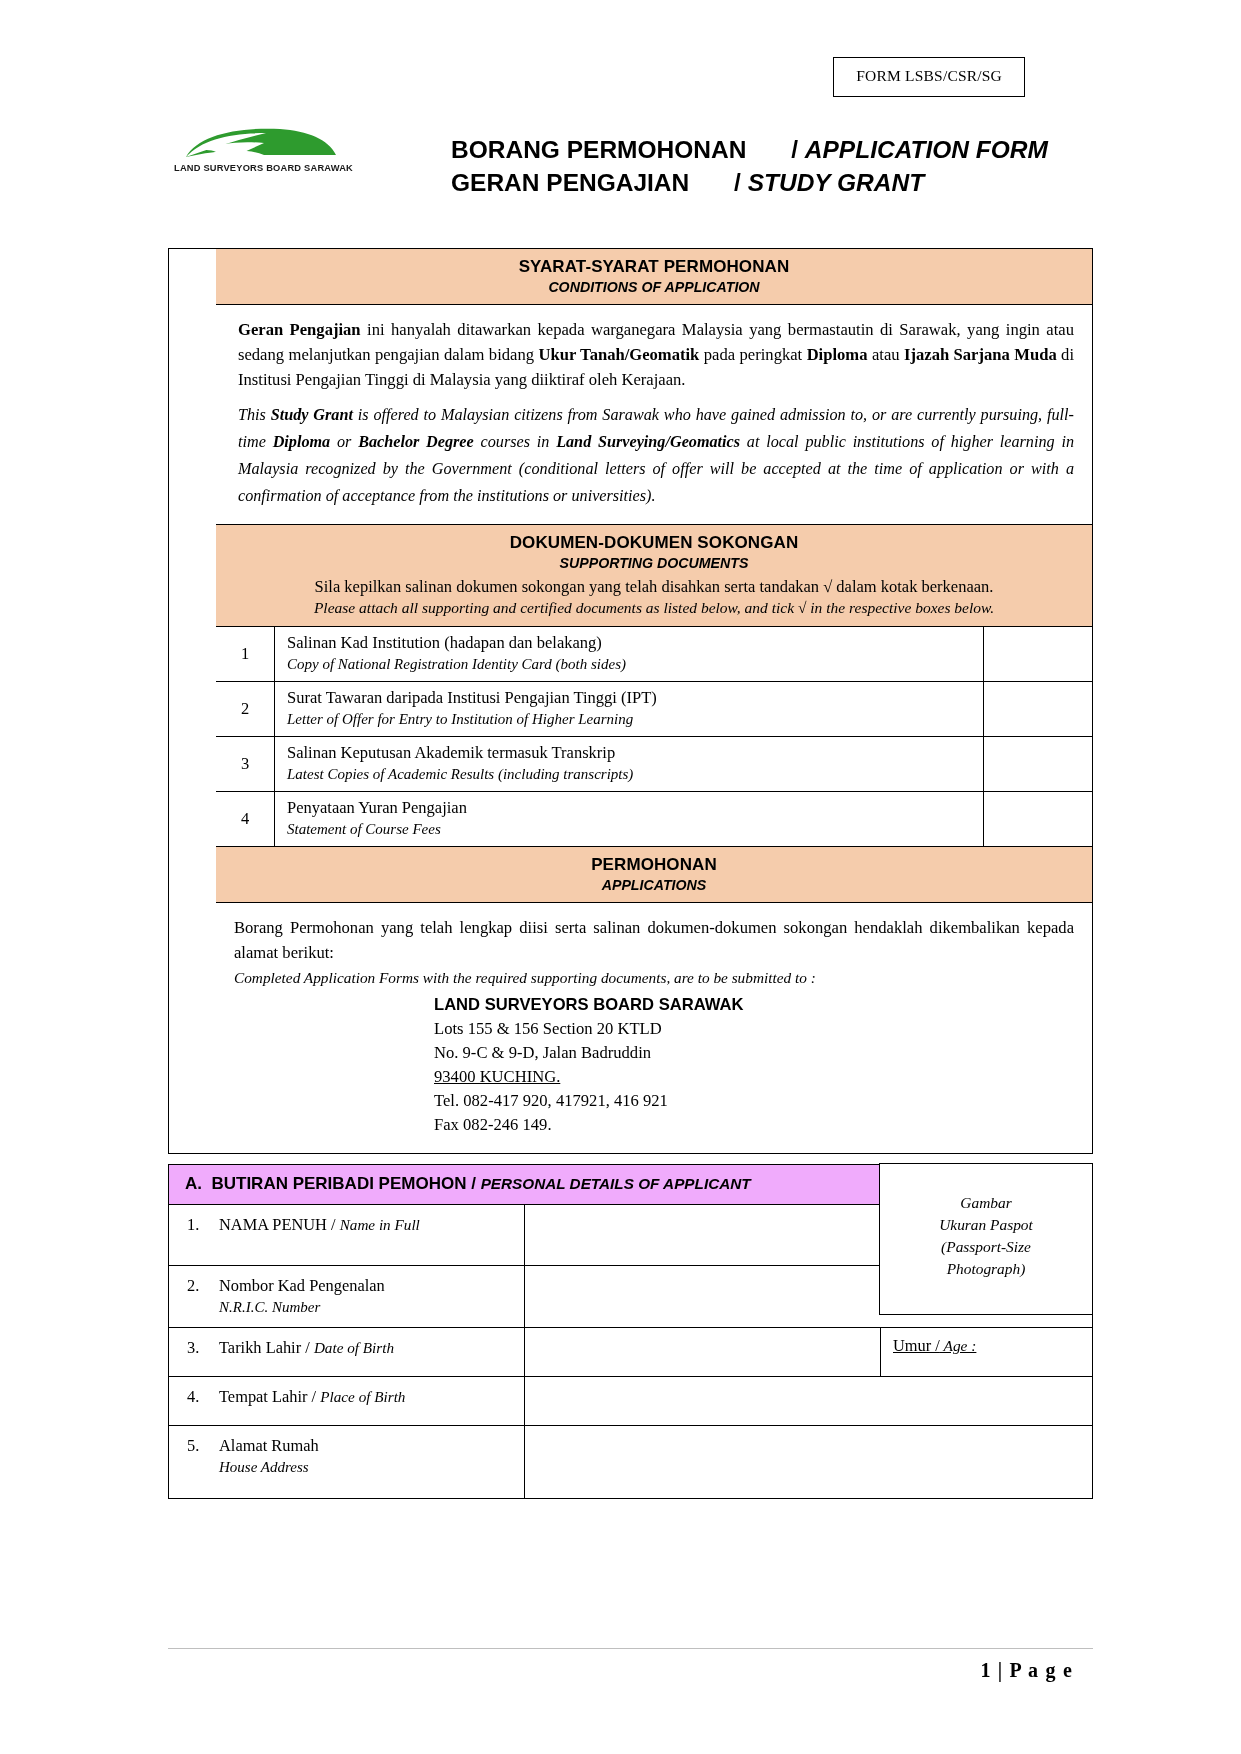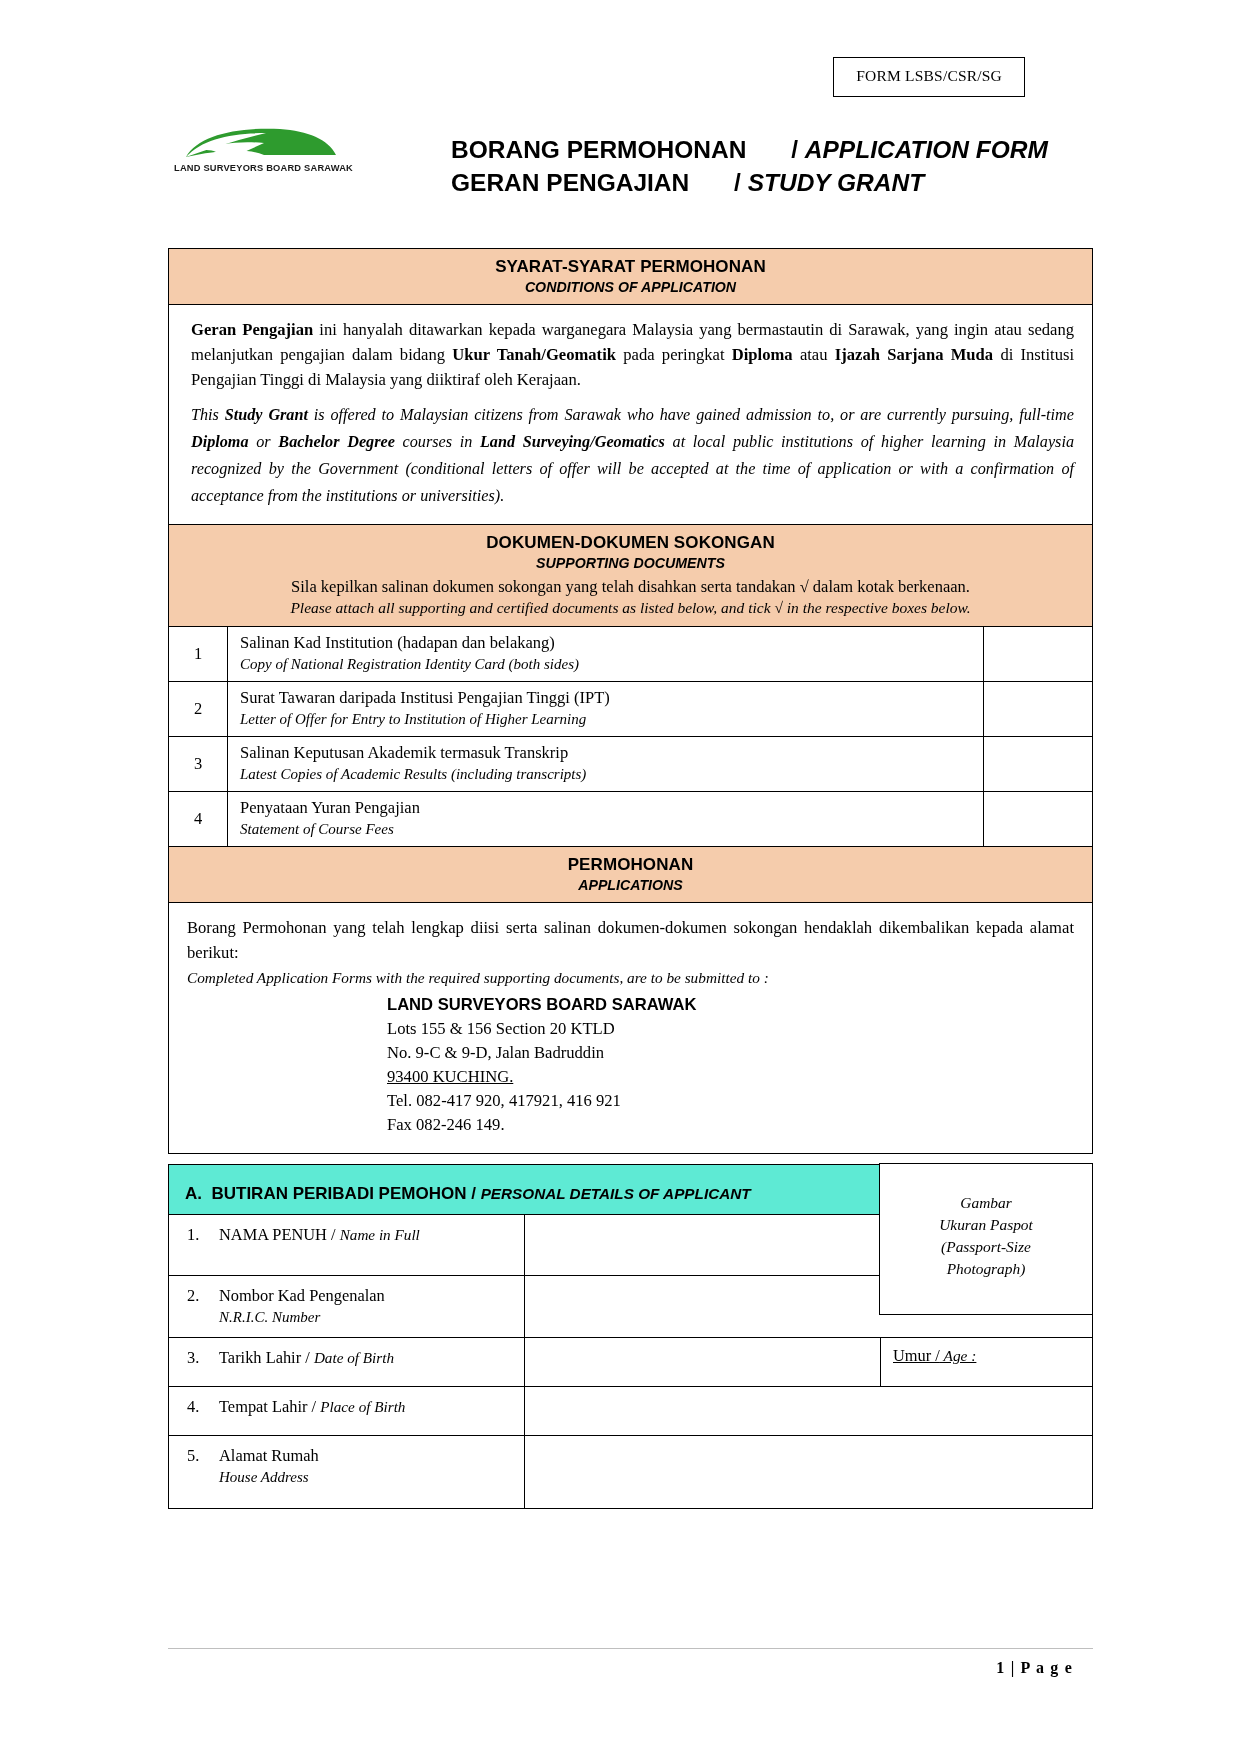--- a/index.html
+++ b/index.html
@@ -77,20 +77,21 @@
 
   
   .doc {
     position: absolute;
     left: 168px;
     top: 248px;
     width: 925px;
     border: 1px solid #000;
     box-sizing: border-box;
     font-family: "Liberation Serif", serif;
+    padding-left: 47px;
   }
   .band {
     background: #f5ccac;
     border-bottom: 1px solid #000;
     text-align: center;
     padding: 8px 10px 9px 10px;
   }
   .band .l1 {
     font-weight: bold;
     font-size: 17px;
@@ -189,23 +190,23 @@
   .secA {
     position: absolute;
     left: 168px;
     top: 1164px;
     width: 925px;
     border: 1px solid #000;
     box-sizing: border-box;
     font-family: "Liberation Serif", serif;
   }
   .secA .hdr {
-    background: #5eead4;
+    background: #f0abfc;
     border-bottom: 1px solid #000;
-    padding: 19px 0 10px 16px;
+    padding: 9px 0 10px 16px;
     font-size: 17px;
     font-family: "Liberation Sans", sans-serif;
   }
   .secA .hdr b { font-weight: bold; }
   .secA .hdr i { font-style: italic; font-weight: bold; font-size: 15.3px; }
   .frow {
     display: flex;
     border-bottom: 1px solid #000;
   }
   .frow:last-child { border-bottom: none; }
@@ -265,21 +266,21 @@
     position: absolute;
     left: 168px;
     top: 1648px;
     width: 925px;
     border-top: 1px solid #bfbfbf;
   }
   .pagenum {
     position: absolute;
     right: 168px;
     top: 1659px;
-    font-size: 16px;
+    font-size: 20px;
     font-weight: bold;
     letter-spacing: 1.2px;
     font-family: "Liberation Serif", serif;
   }
 </style>
 </head>
 <body>
 
 <div class="page">
 

